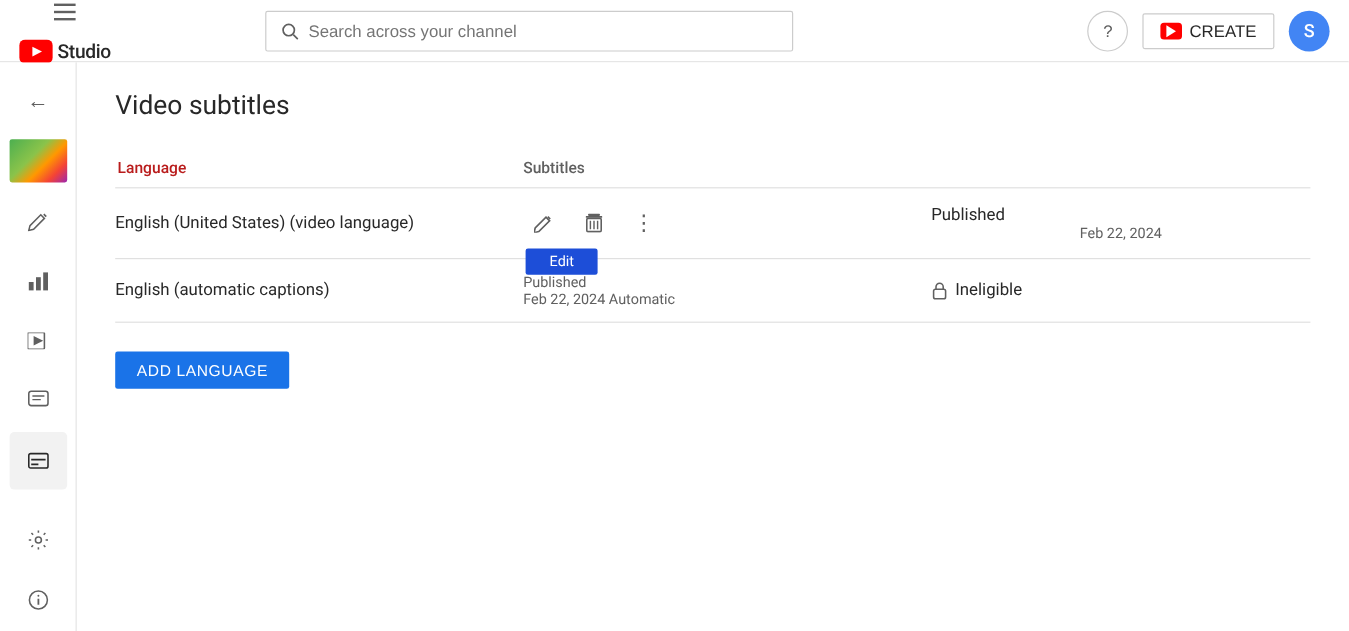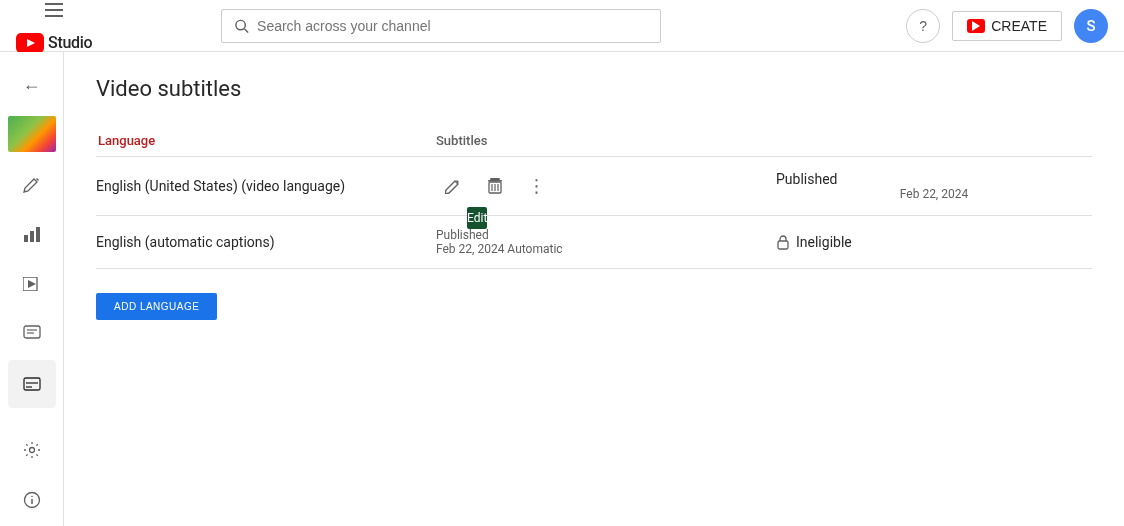--- a/index.html
+++ b/index.html
@@ -102,35 +102,34 @@
     .action-btn {
       width: 34px; height: 34px; border-radius: 50%; border: none;
       background: transparent; cursor: pointer;
       display: flex; align-items: center; justify-content: center;
       color: #606060; font-size: 16px;
     }
 
     
     .tooltip {
       position: absolute; top: 38px; left: 2px;
-      background: #14532d; color: #fff; font-size: 12px;
-      padding: 4px 0; border-radius: 2px; z-index: 10;
+      background: #1d4ed8; color: #fff; font-size: 12px;
+      padding: 4px 20px; border-radius: 2px; z-index: 10;
       white-space: nowrap;
-      margin-left: 29px;
     }
 
     
     .ineligible { display: flex; align-items: center; gap: 6px; color: #282828; font-size: 14px; }
 
     
     .add-lang-btn {
       margin-top: 24px; padding: 8px 18px;
       background: #1a73e8; color: #fff;
       border: none; border-radius: 2px;
-      font-size: 10px; font-weight: 500; cursor: pointer;
+      font-size: 13px; font-weight: 500; cursor: pointer;
       letter-spacing: 0.5px;
     }
 
     
     .sub-info { font-size: 12px; color: #606060; }
   </style>
 </head>
 <body>
 
 <div class="topbar">

